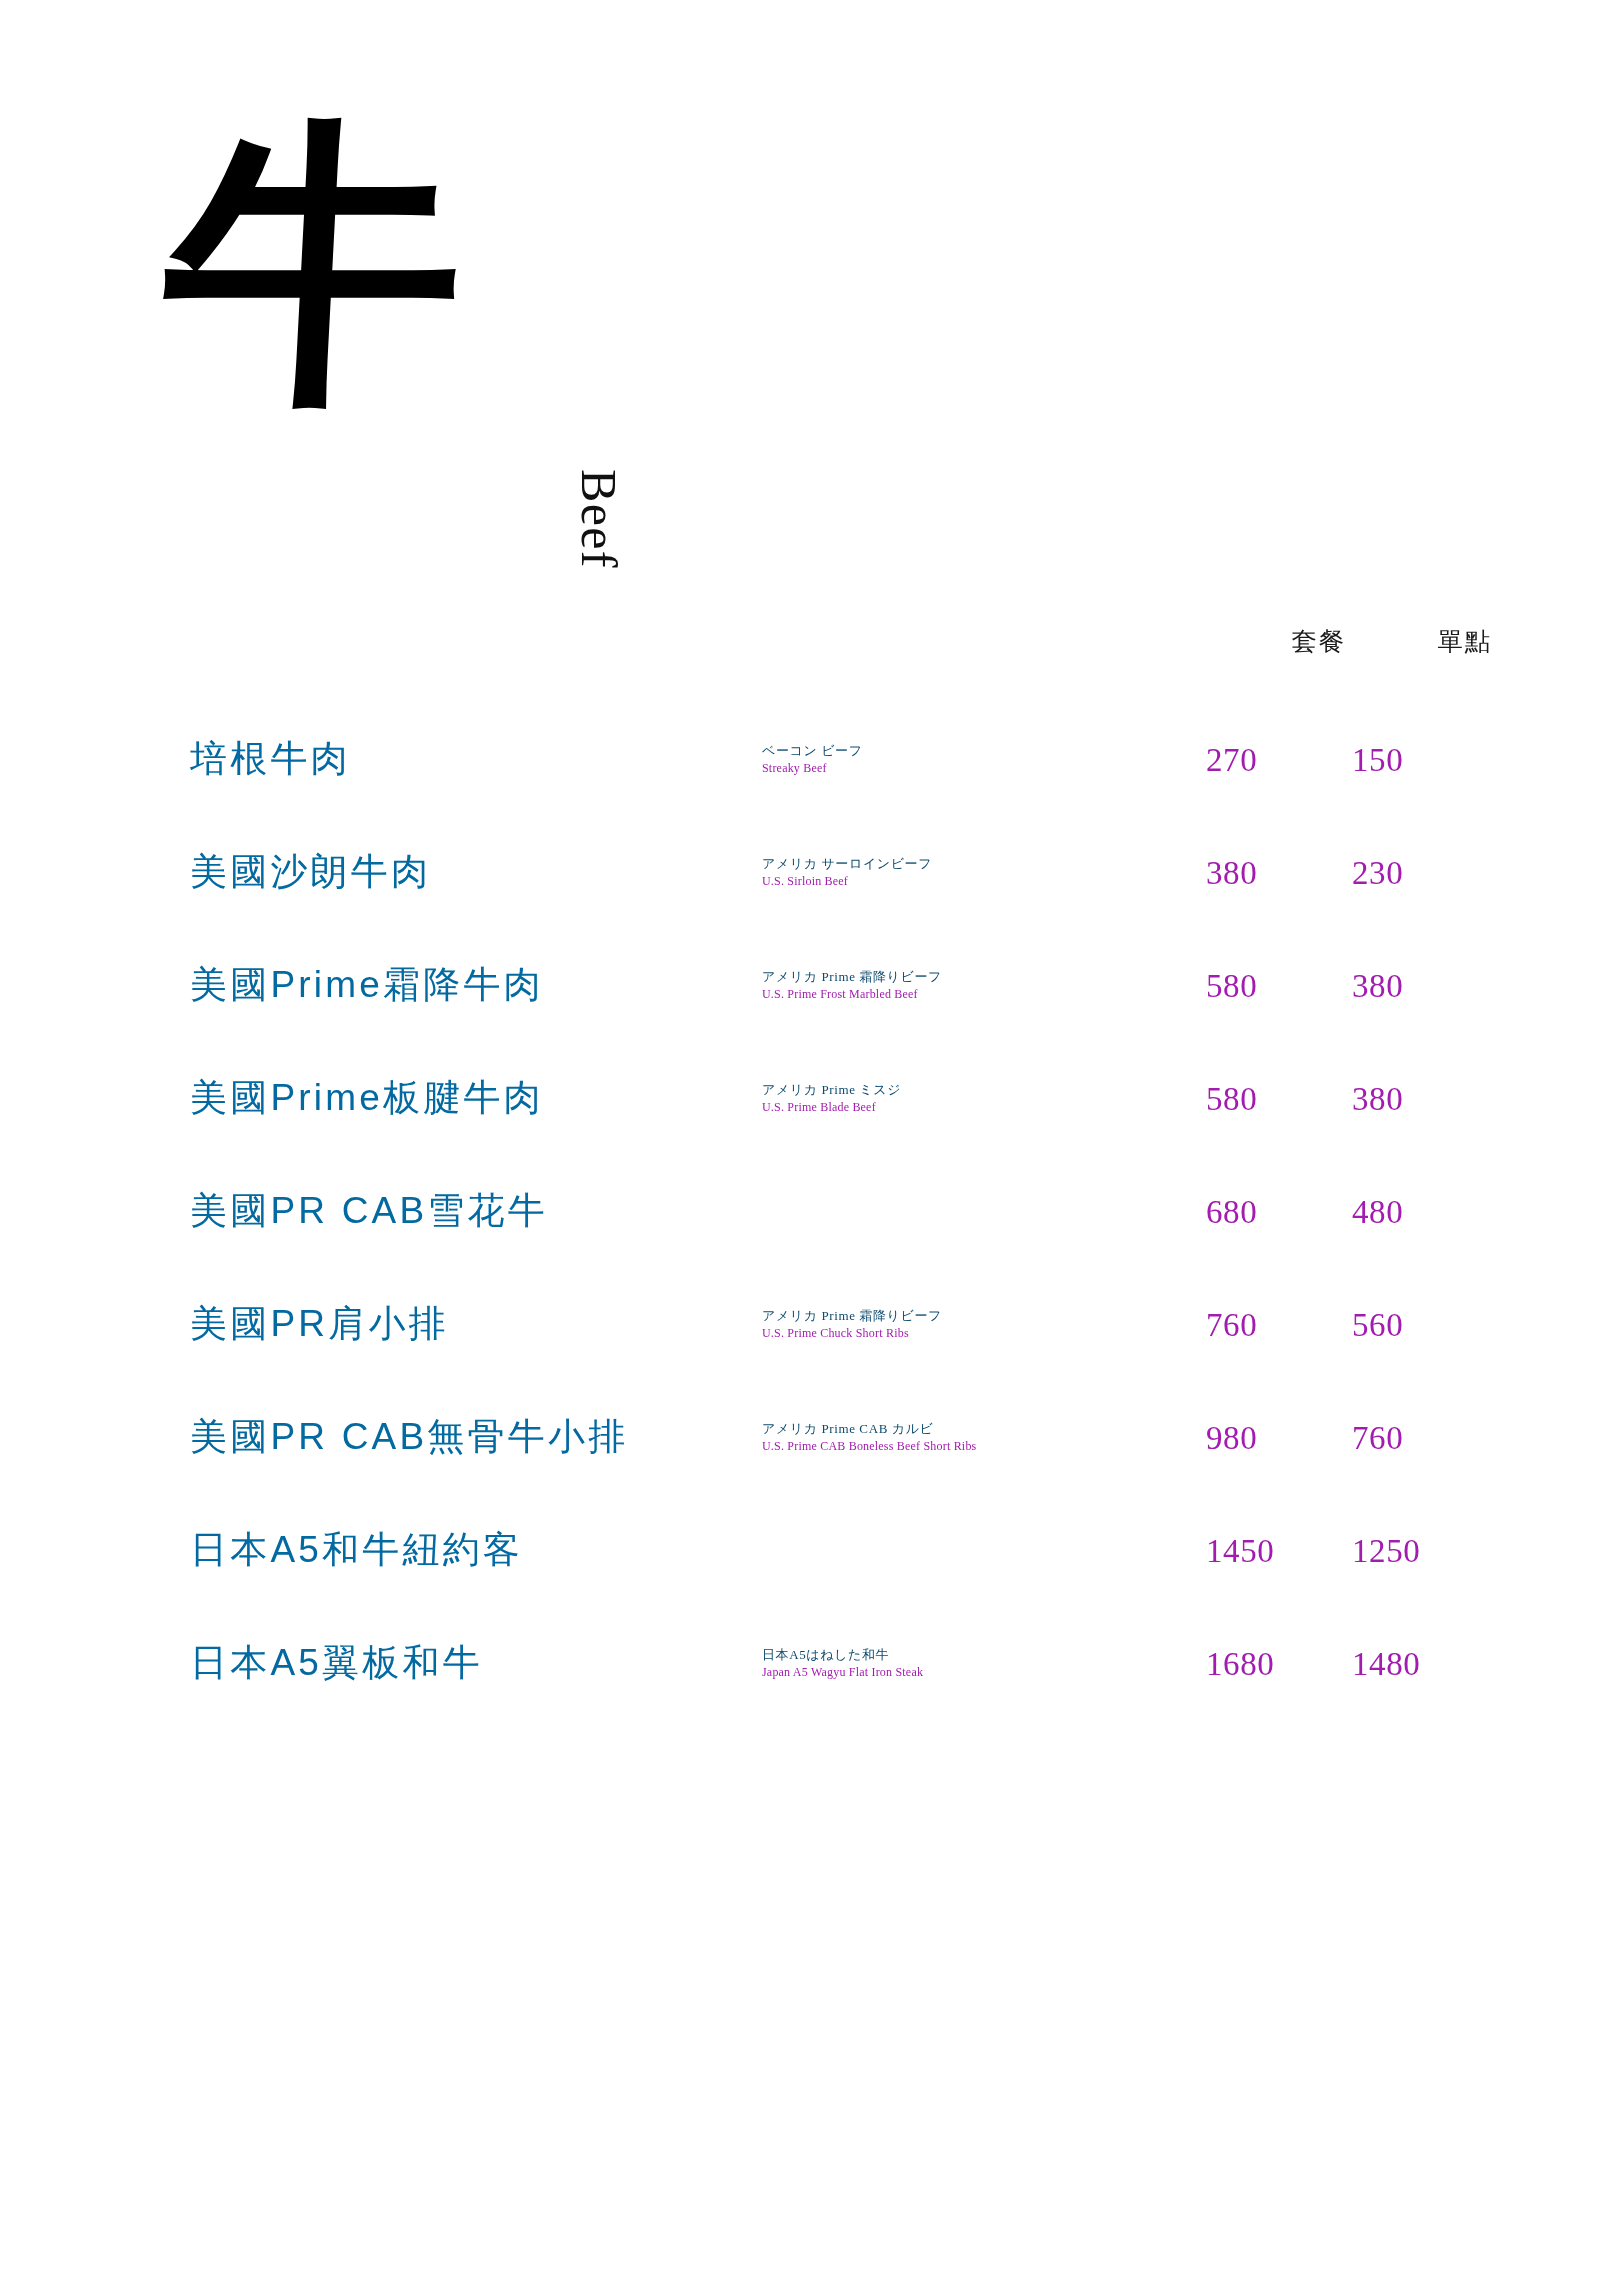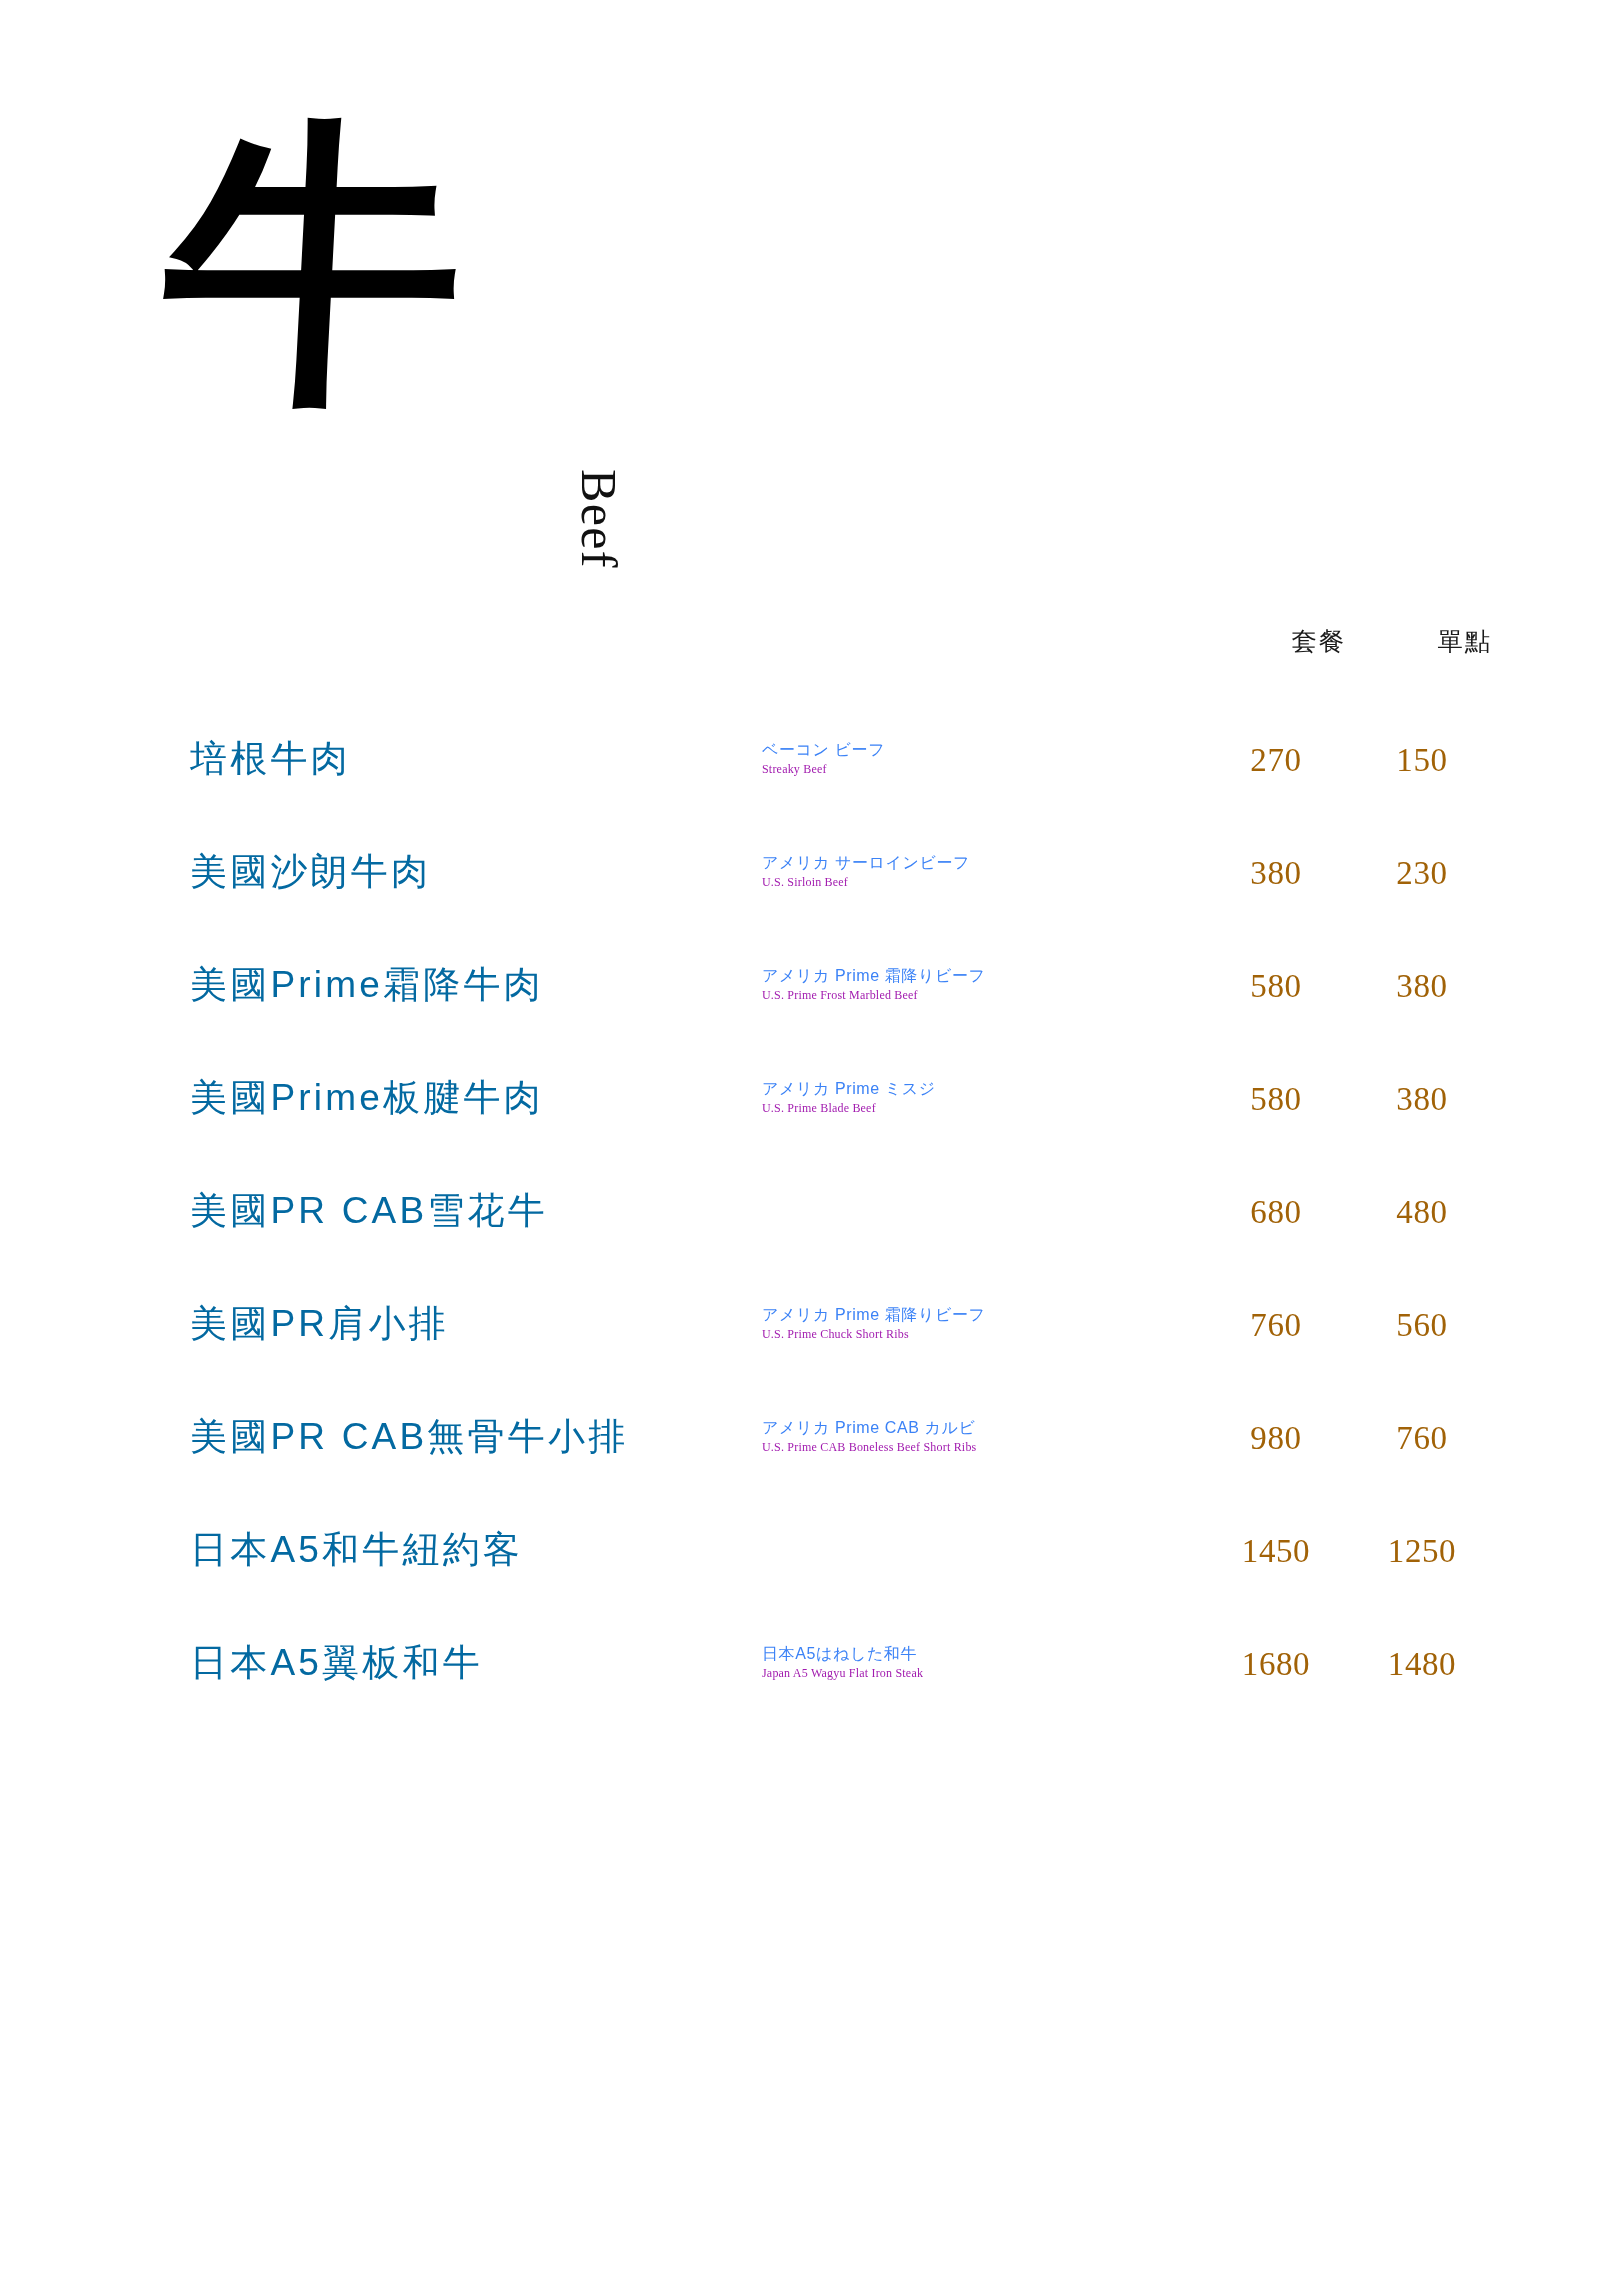--- a/index.html
+++ b/index.html
@@ -97,41 +97,40 @@
   }
   .name-sub {
     position: absolute;
     left: 762px;
     top: 50%;
     transform: translateY(-52%);
     width: 419px;
     line-height: 1.42;
   }
   .sub-ja {
-    font-family: Liberation Sans, sans-serif;
-    font-size: 16px;
-    color: #3b82f6;
+    font-family: Liberation Serif, serif;
+    font-size: 13px;
+    color: #0c4a6e;
     letter-spacing: 0.6px;
     white-space: nowrap;
   }
   .sub-en {
     font-family: "Liberation Serif", serif;
     font-size: 12px;
     color: #a21caf;
     letter-spacing: 0.2px;
     white-space: nowrap;
   }
   .price {
     position: absolute;
     top: 50%;
     transform: translateY(-50%);
     font-family: "Liberation Serif", serif;
     font-size: 33px;
-    color: #a16207;
-    text-align: center;
+    color: #a21caf;
     letter-spacing: 0.6px;
   }
   .price.set {
     left: 1206px;
     width: 140px;
   }
   .price.single {
     left: 1352px;
     width: 140px;
   }

